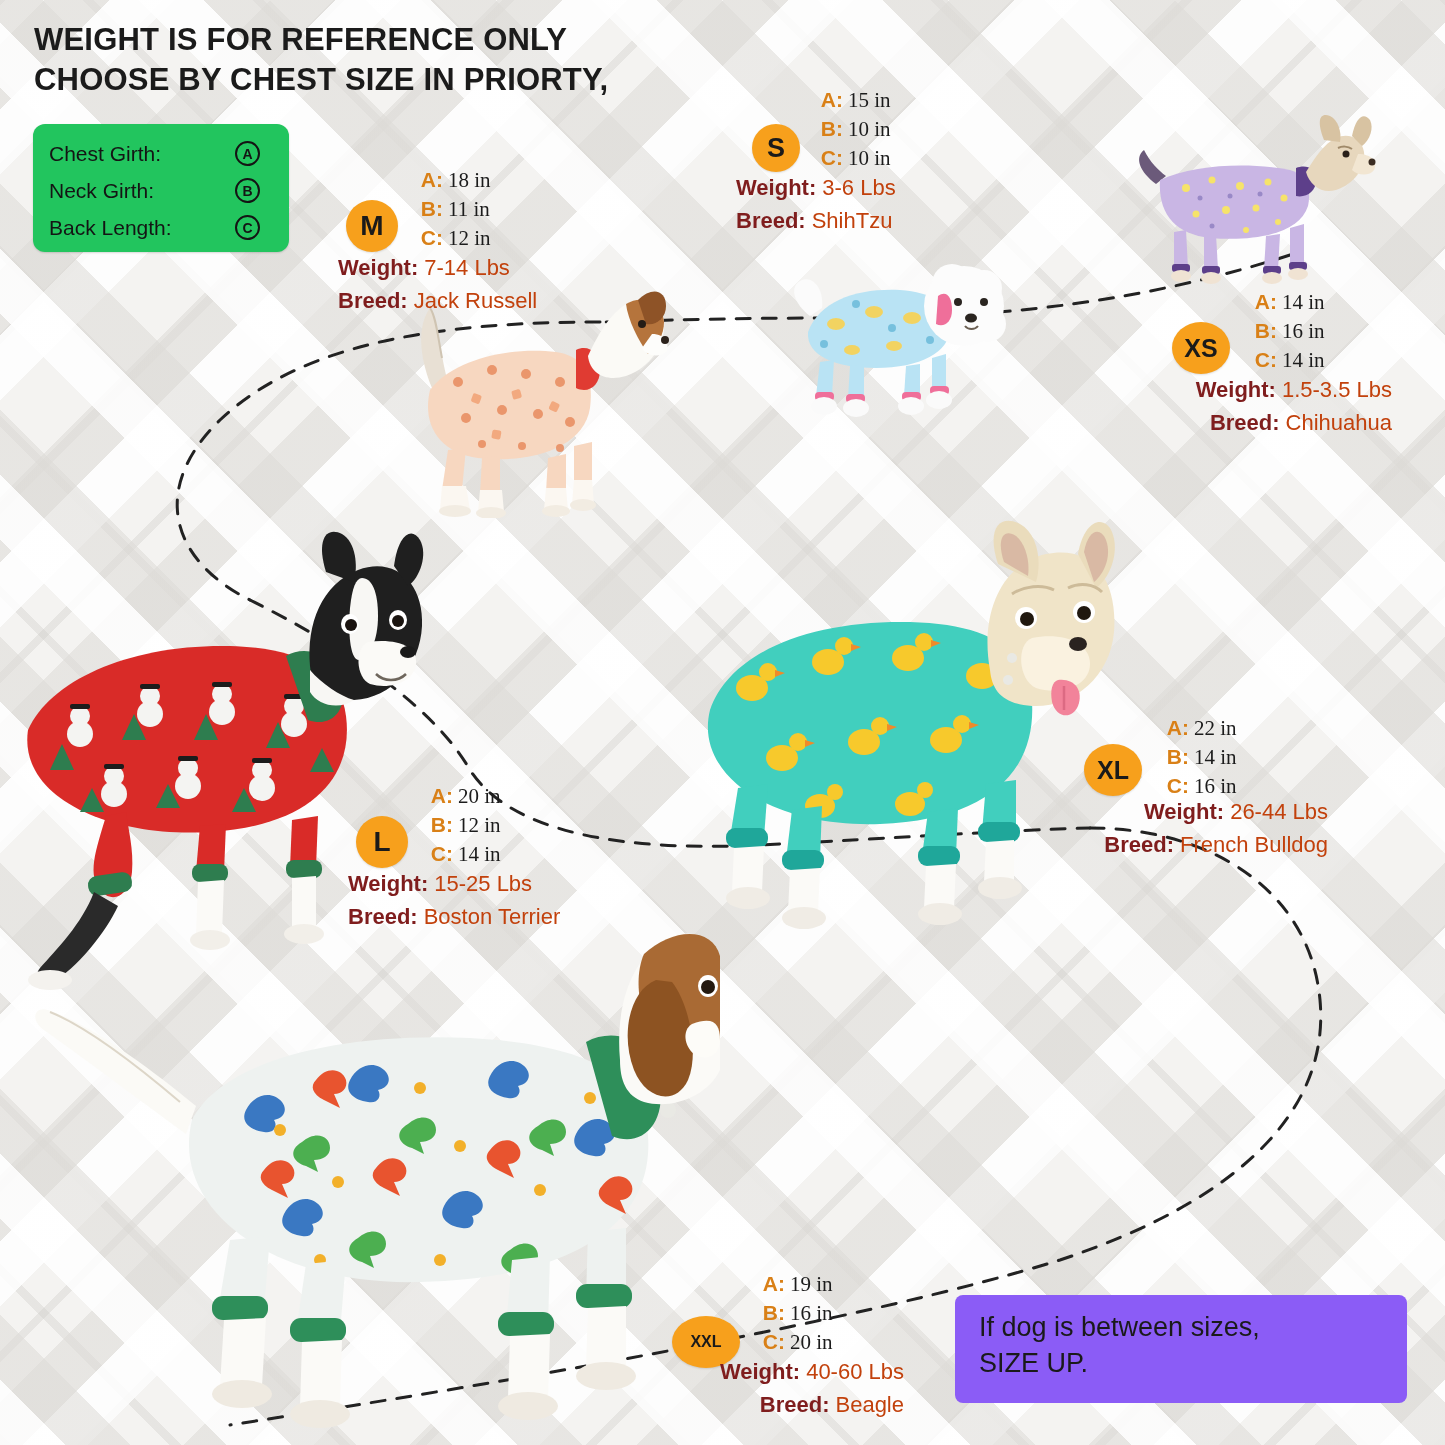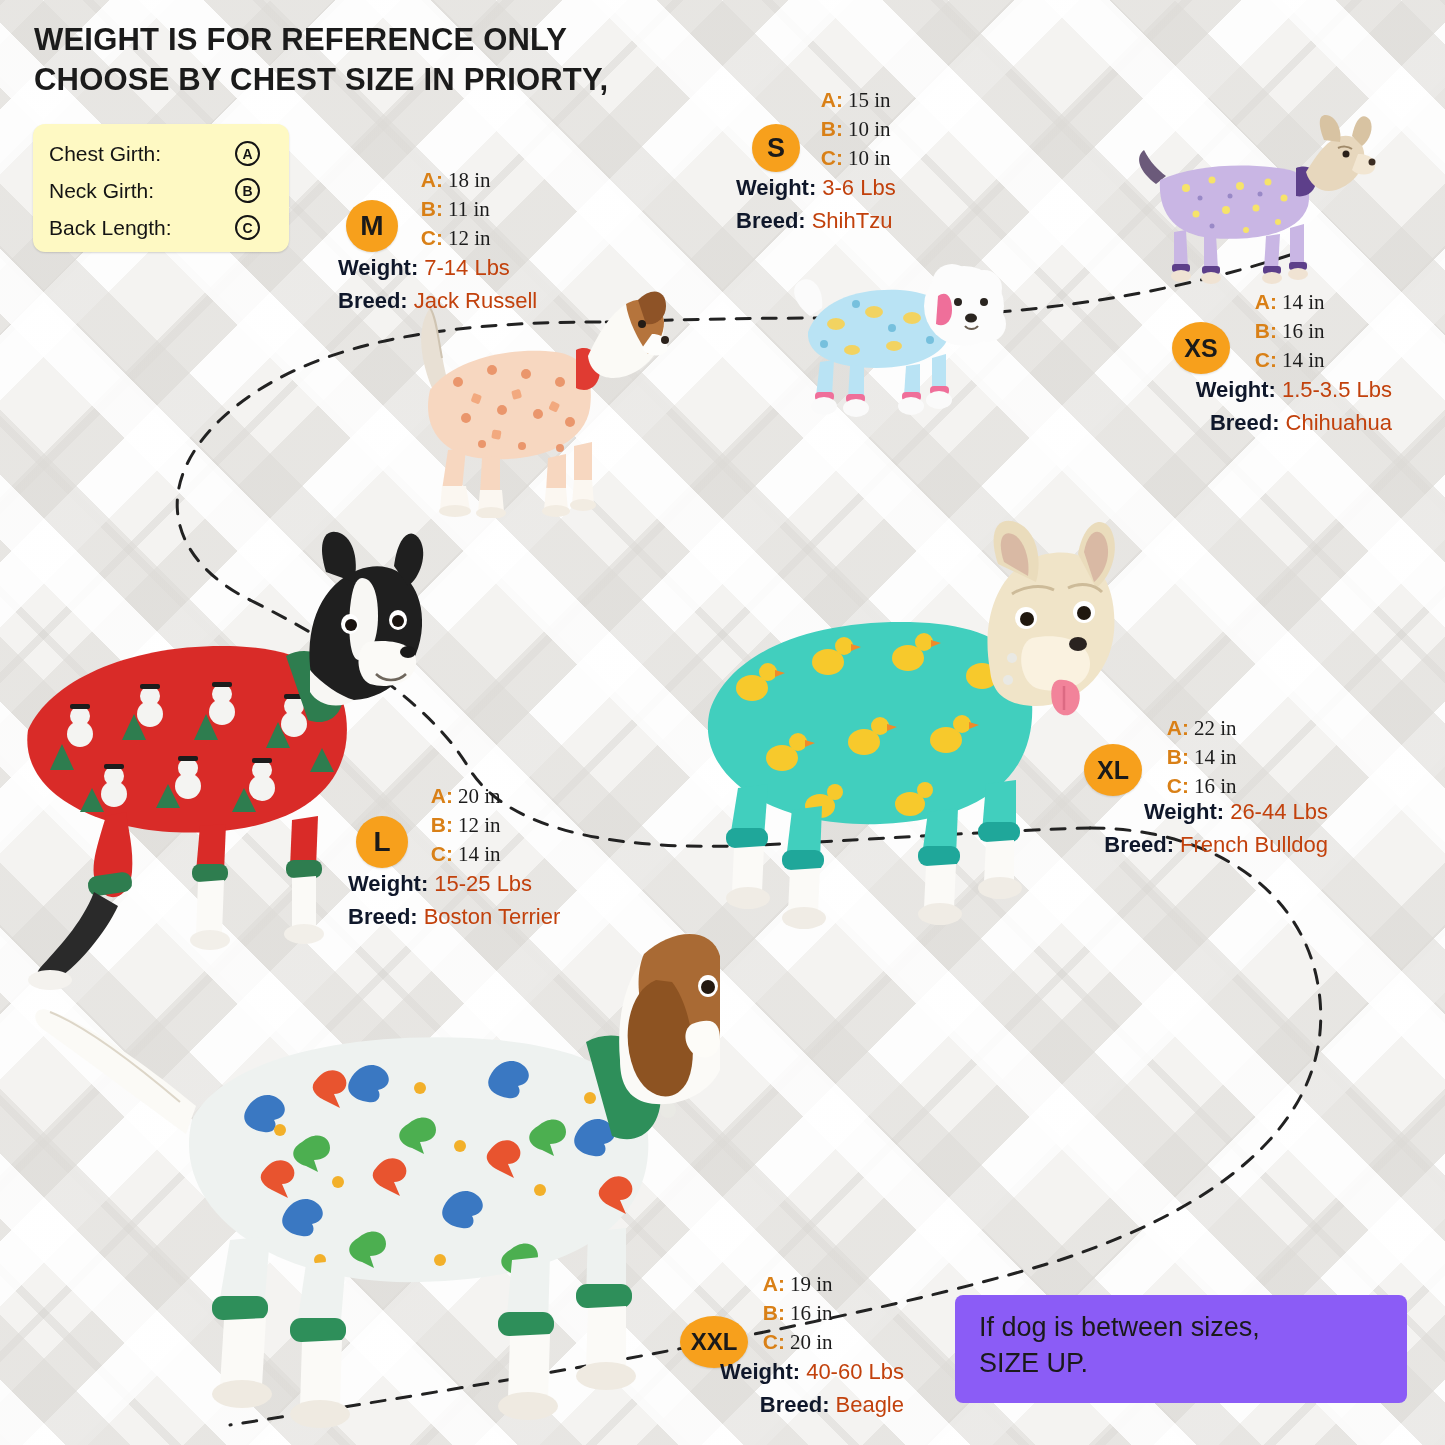--- a/index.html
+++ b/index.html
@@ -22,21 +22,21 @@
   #svgroot { position: absolute; inset: 0; }
   .hdr {
     position: absolute; left: 34px; top: 20px;
     font-size: 31px; font-weight: bold; color: #1b1b1b;
     line-height: 1.28; letter-spacing: 0.2px;
   }
   
   .legend {
     position: absolute; left: 33px; top: 124px;
     width: 256px; height: 128px;
-    background: #fef9c3; border-radius: 12px;
+    background: #22c55e; border-radius: 12px;
     padding: 11px 14px 0 16px;
     box-shadow: 0 1px 2px rgba(0,0,0,0.15);
   }
   .legend-row {
     display: flex; align-items: center;
     font-size: 21px; color: #141414; height: 37px;
   }
   .legend-row .lbl { width: 186px; }
   .badge-sm {
     width: 25px; height: 25px; border-radius: 50%;
@@ -55,21 +55,21 @@
   }
   .rows { position: absolute; }
   .abcrow { display: flex; align-items: baseline; height: 29px; }
   .abcrow .k {
     color: #d98017; font-weight: bold; font-size: 21px;
     min-width: 26px; text-align: right;
   }
   .abcrow .c { color: #d98017; font-weight: bold; font-size: 21px; }
   .abcrow .v { color: #1c1c1c; font-size: 21px; padding-left: 5px; font-family: Liberation Serif, serif; }
   .kvrow { display: flex; align-items: baseline; height: 33px; }
-  .kvrow .k2 { color: #0f172a; font-weight: bold; font-size: 22px; }
+  .kvrow .k2 { color: #7f1d1d; font-weight: bold; font-size: 22px; }
   .kvrow .v2 { color: #c2410c; font-size: 22px; padding-left: 6px; }
   .kvrow.right { justify-content: flex-end; }
   
   .note {
     position: absolute; left: 955px; top: 1295px;
     width: 452px; height: 108px;
     background: #8b5cf6; border-radius: 8px;
     padding: 14px 24px;
     font-size: 27px; color: #1a1a1a; line-height: 1.35;
   }
@@ -680,21 +680,21 @@
       <span class="v2">26-44 Lbs</span>
     </div>
     <div class="kvrow right">
       <span class="k2">Breed:</span>
       <span class="v2">French Bulldog</span>
     </div>
   </div>
 </div>
 
 <div class="sizeblock" style="left:672px; top:1272px; width:280px; height:160px;">
-  <div class="circle" style="left:8px; top:44px; width:68px; height:52px; font-size:24px;">XXL</div>
+  <div class="circle" style="left:0; top:44px; width:68px; height:52px; font-size:16px;">XXL</div>
   <div class="rows" style="left:80px; top:0;">
     <div class="abcrow">
       <span class="k">A</span>
         <span class="c">:</span>
       <span class="v">19 in</span>
     </div>
     <div class="abcrow">
       <span class="k">B</span>
         <span class="c">:</span>
       <span class="v">16 in</span>

